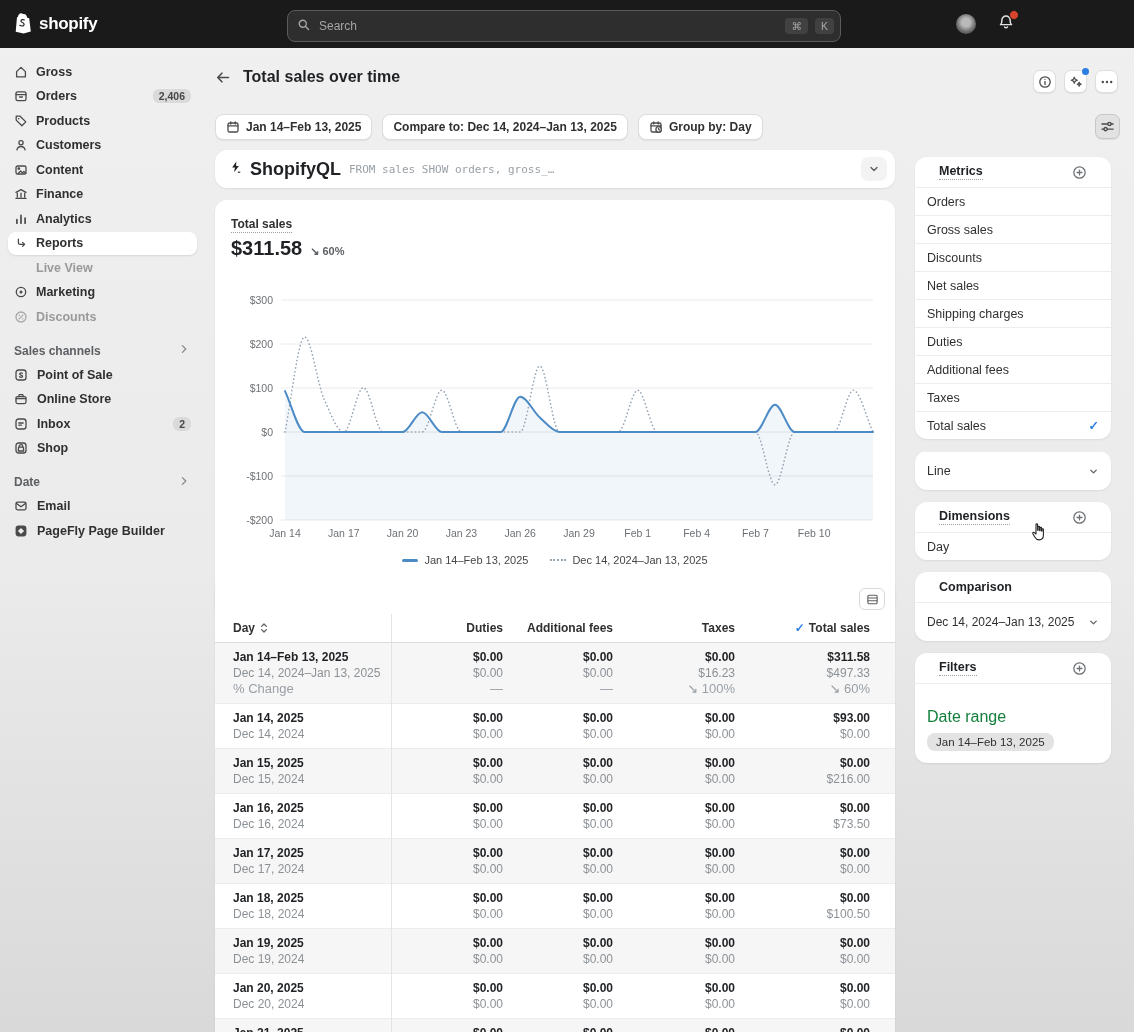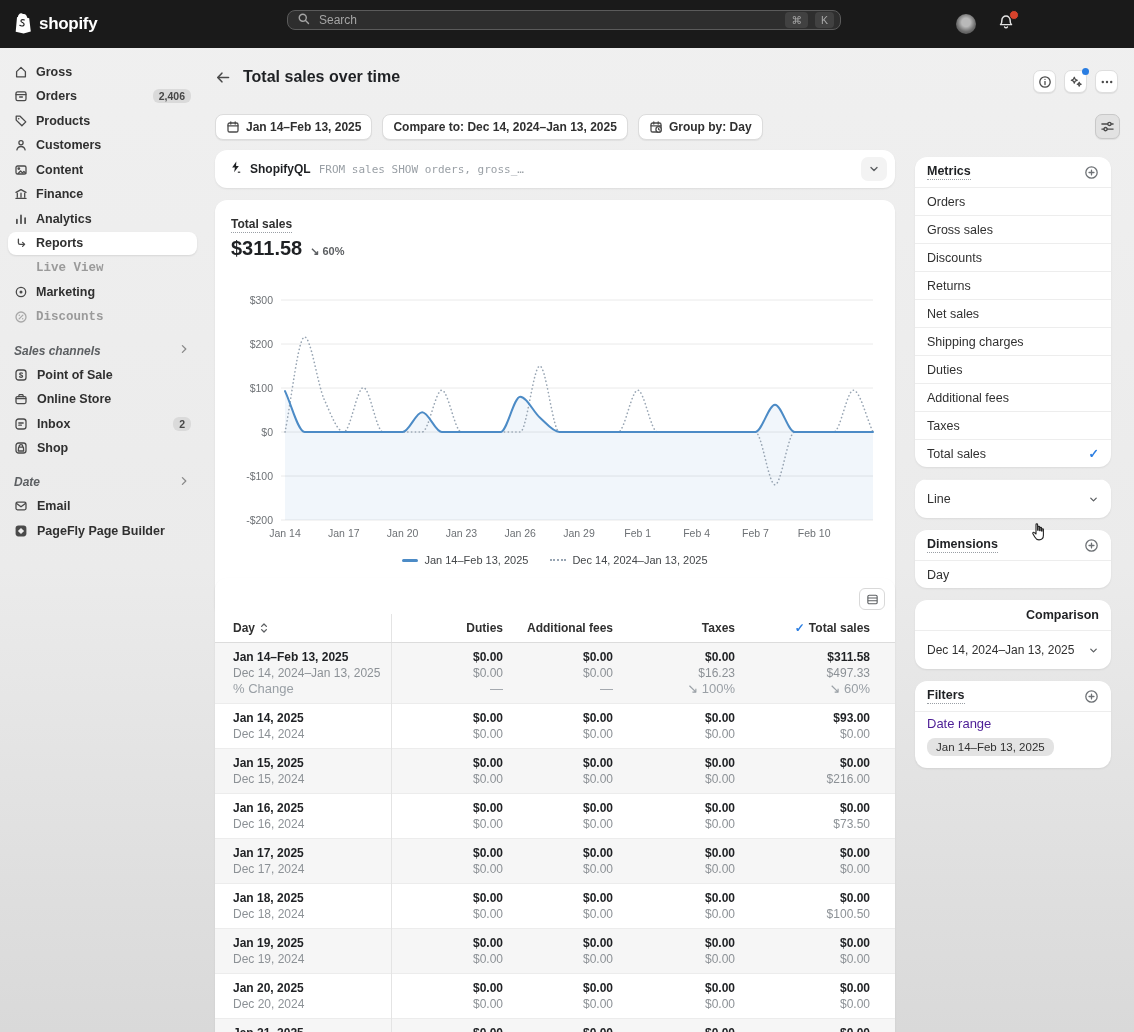--- a/index.html
+++ b/index.html
@@ -4,59 +4,59 @@
 <style>
   html,body{margin:0;padding:0;background:#fff;}
   *{box-sizing:border-box;}
   .app{position:relative;width:1134px;height:1032px;overflow:hidden;
        font-family:"Liberation Sans",sans-serif;color:#303030;
        background:linear-gradient(180deg,#f0f0f0 0%,#ebebeb 55%,#d9d9d9 100%);}
   
   .topbar{position:absolute;top:0;left:0;right:0;height:48px;background:#1a1a1a;display:flex;align-items:center;}
   .logo{display:flex;align-items:center;gap:6px;padding-left:12px;}
   .logo-word{color:#fff;font-size:17px;font-weight:700;letter-spacing:-.3px;}
-  .search{position:absolute;left:287px;top:10px;width:554px;height:20px;background:#2e2e2e;
+  .search{position:absolute;left:287px;top:10px;width:554px;height:32px;background:#2e2e2e;
           border:1px solid #5b5b5b;border-radius:8px;display:flex;align-items:center;padding:0 6px 0 9px;gap:7px;}
   .search input{flex:1;background:transparent;border:none;outline:none;color:#cfcfcf;font-size:12px;font-family:inherit;}
   .search input::placeholder{color:#a5a5a5;}
   .kbd{background:#414141;color:#a8a8a8;font-size:10.5px;border-radius:4px;padding:2px 6px;line-height:12px;}
   .tb-right{position:absolute;right:120px;top:0;height:48px;display:flex;align-items:center;gap:22px;}
   .avatar{width:20px;height:20px;border-radius:50%;background:radial-gradient(circle at 50% 42%,#b9b9b9 0 28%,#6d6d6d 60%,#3c3c3c 100%);}
   .bell{position:relative;color:#e3e3e3;}
   .bell .dot{position:absolute;top:-4px;right:-5px;width:10px;height:10px;border-radius:50%;background:#d8432c;border:1.5px solid #1a1a1a;}
   
   .sidebar{position:absolute;top:48px;left:0;width:205px;bottom:0;padding:12px 8px 0 8px;font-size:12.5px;}
   .nav-item{display:flex;align-items:center;height:23px;border-radius:8px;padding:0 6px 0 5px;margin-bottom:1.5px;color:#303030;font-weight:600;}
   .nav-item .nico{width:15px;height:15px;display:flex;align-items:center;justify-content:center;color:#4a4a4a;margin-right:8px;flex:none;}
   .nav-item.active{background:#fff;box-shadow:0 1px 2px rgba(0,0,0,.1);}
-  .nav-item.muted{color:#9a9a9a;font-family:Liberation Mono, monospace;}
+  .nav-item.muted{color:#9a9a9a;}
   .nav-item.muted .nico{color:#a8a8a8;}
   .nav-badge{margin-left:auto;background:#dadada;color:#474747;font-size:10.5px;font-weight:600;border-radius:6px;padding:1px 6px;}
-  .nav-sec{display:flex;align-items:center;color:#5c5f62;font-size:12px;font-weight:600;margin:14px 6px 4px 6px;font-style:italic;}
+  .nav-sec{display:flex;align-items:center;color:#5c5f62;font-size:12px;font-weight:600;margin:14px 6px 4px 6px;}
   .nav-sec .chev{margin-left:auto;color:#8a8a8a;}
   .appicon{width:16px;height:16px;display:flex;align-items:center;justify-content:center;color:#4a4a4a;margin-right:8px;flex:none;}
   
   .content{position:absolute;top:48px;left:205px;right:0;bottom:0;}
   .page-header{position:absolute;left:10px;top:20px;display:flex;align-items:center;gap:12px;}
   .back-btn{color:#4a4a4a;display:flex;}
   .page-title{font-size:16px;font-weight:700;color:#1f2124;}
   .hdr-actions{position:absolute;right:16px;top:22px;display:flex;gap:8px;}
   .icon-btn{width:23px;height:23px;border-radius:7px;background:#fff;border:1px solid #dedede;
             box-shadow:0 1px 1px rgba(0,0,0,.07);display:flex;align-items:center;justify-content:center;color:#4a4a4a;position:relative;}
   .icon-btn .bluedot{position:absolute;top:-3px;right:-3px;width:7px;height:7px;border-radius:50%;background:#2a7de1;}
   .icon-btn.pressed{background:#e2e2e2;border-color:#c8c8c8;}
   .pills{position:absolute;left:10px;top:66px;display:flex;gap:10px;}
   .pill{display:flex;align-items:center;gap:6px;height:26px;background:#fff;border:1px solid #dcdcdc;
         box-shadow:0 1px 1px rgba(0,0,0,.06);border-radius:8px;padding:0 10px;font-size:12px;font-weight:600;color:#303030;}
   .pill .pico{color:#4a4a4a;display:flex;}
   .panel-toggle{position:absolute;right:14px;top:66px;width:25px;height:25px;}
   
   .query-card{position:absolute;left:10px;top:102px;width:680px;height:38px;background:#fff;border-radius:12px;
               box-shadow:0 1px 2px rgba(0,0,0,.08);display:flex;align-items:center;padding:0 8px 0 14px;gap:8px;}
-  .ql-label{font-size:12px;font-weight:700;color:#1f2124;}
+  .ql-label{font-size:18px;font-weight:700;color:#1f2124;}
   .ql-query{font-family:"DejaVu Sans Mono",monospace;font-size:11px;color:#9aa0a6;flex:1;}
   .ql-chev{width:26px;height:24px;border-radius:7px;background:#f3f3f3;display:flex;align-items:center;justify-content:center;color:#5c5f62;}
   
   .chart-card{position:absolute;left:10px;top:152px;width:680px;height:418px;background:#fff;border-radius:12px;
               box-shadow:0 1px 2px rgba(0,0,0,.08);padding:14px 16px 10px 16px;}
   .m-label{font-size:12px;font-weight:600;color:#303030;border-bottom:1px dotted #9a9fa5;padding-bottom:1px;display:inline-block;}
   .m-valrow{margin-top:4px;display:flex;align-items:baseline;gap:8px;}
   .m-value{font-size:20px;font-weight:700;color:#1f2124;}
   .m-delta{font-size:11px;font-weight:600;color:#5c5f62;}
   .legend{display:flex;justify-content:center;gap:22px;margin-top:6px;font-size:11px;color:#44474a;align-items:center;}
@@ -84,30 +84,30 @@
   .cl.l1{color:#1f2124;font-weight:600;}
   .cl.l2{color:#8c9196;}
   .cl.l3{color:#9aa0a6;font-size:13px;}
   .th-flex{display:flex;align-items:center;gap:4px;}
   .th-right{justify-content:flex-end;}
   .chk{color:#2a7de1;font-weight:700;}
   .sort-ic{color:#5c5f62;display:flex;}
   
   .right-col{position:absolute;left:710px;top:109px;width:196px;}
   .rcard{background:#fff;border-radius:12px;box-shadow:0 1px 2px rgba(0,0,0,.08);margin-bottom:12px;overflow:hidden;}
-  .rhead{display:flex;align-items:center;height:30px;padding:0 12px;justify-content:flex-end;}
+  .rhead{display:flex;align-items:center;height:30px;padding:0 24px;}
   .rtitle{font-size:12.5px;font-weight:700;color:#1f2124;}
   .rtitle.dotted{border-bottom:1px dotted #9a9fa5;padding-bottom:1px;}
   .plus-btn{margin-left:auto;color:#6d7175;display:flex;}
   .rrow{display:flex;align-items:center;height:28px;padding:0 12px;border-top:1px solid #ededed;font-size:12.5px;color:#303030;}
   .rrow .chk{margin-left:auto;}
   .rrow .chevd{margin-left:auto;color:#5c5f62;display:flex;}
   .rrow.select{height:39px;}
   .fbody{padding:4px 12px 12px 12px;border-top:1px solid #ededed;}
-  .flabel{font-size:13px;color:#4c1d95;margin:0 0 6px 0;}
+  .flabel{font-size:16px;color:#15803d;margin:20px 0 6px 0;}
   .fchip{display:inline-block;background:#e3e3e3;border-radius:8px;padding:3px 9px;font-size:11.5px;color:#303030;}
   .cursor{position:absolute;left:1028px;top:520px;z-index:60;pointer-events:none;}
 </style>
 </head>
 <body>
 
 <div class="app">
 
   <header class="topbar">
     <div class="logo">
@@ -790,23 +790,20 @@
             <div class="rrow">
               <span>Orders</span>
             </div>
             <div class="rrow">
               <span>Gross sales</span>
             </div>
             <div class="rrow">
               <span>Discounts</span>
             </div>
             <div class="rrow">
-              <span>Returns</span>
-            </div>
-            <div class="rrow">
               <span>Net sales</span>
             </div>
             <div class="rrow">
               <span>Shipping charges</span>
             </div>
             <div class="rrow">
               <span>Duties</span>
             </div>
             <div class="rrow">
               <span>Additional fees</span>

